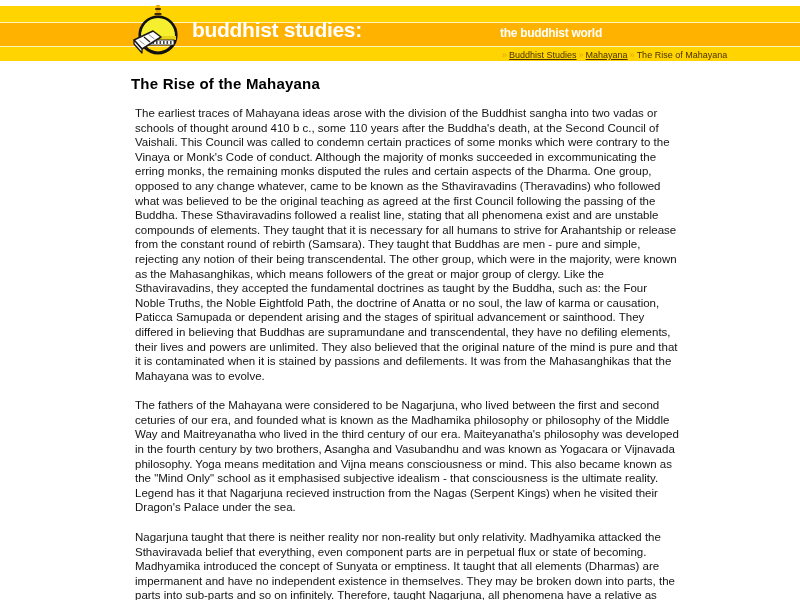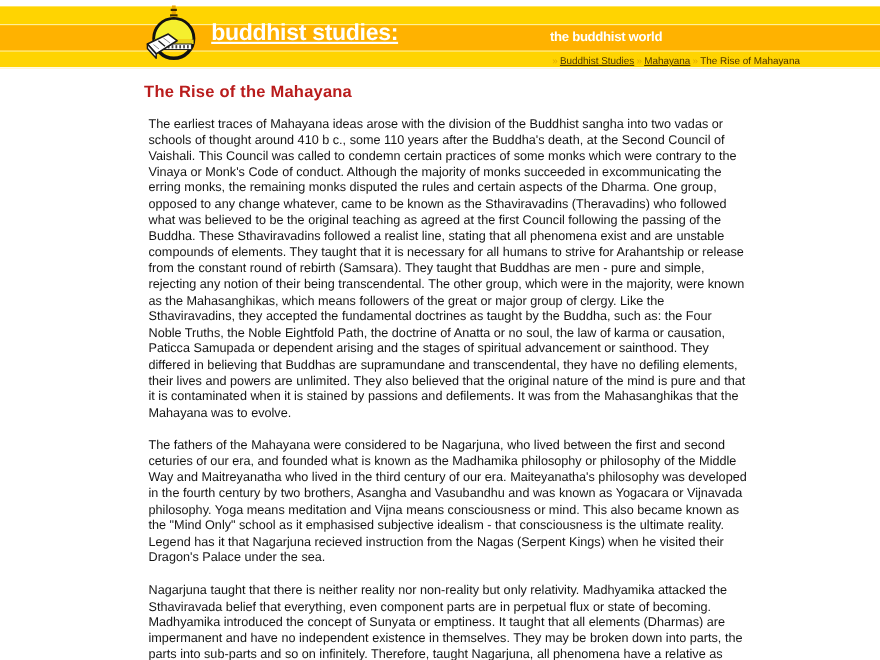--- a/index.html
+++ b/index.html
@@ -78,21 +78,20 @@
     position: absolute;
     left: 192px;
     top: 18px;
     font-size: 21px;
     font-weight: bold;
     color: #ffffff;
     letter-spacing: -0.3px;
     z-index: 4;
     line-height: 24px;
     white-space: nowrap;
-    text-decoration: underline;
   }
   .brand-sub {
     position: absolute;
     left: 192px;
     top: 44px;
     font-size: 8px;
     font-weight: bold;
     color: #3d2b00;
     letter-spacing: 0.1px;
     z-index: 4;
@@ -141,21 +140,21 @@
   
   .content {
     padding: 0;
     margin: 0;
   }
   .page-heading {
     margin: 0;
     padding: 13px 0 0 131px;
     font-size: 15px;
     font-weight: bold;
-    color: #b91c1c;
+    color: #000000;
     letter-spacing: 0.2px;
   }
   .body-col {
     width: 555px;
     margin-left: 125px;
     padding-top: 14px;
   }
   .body-col p {
     margin: 0 0 15px 10px;
     font-size: 11.5px;

